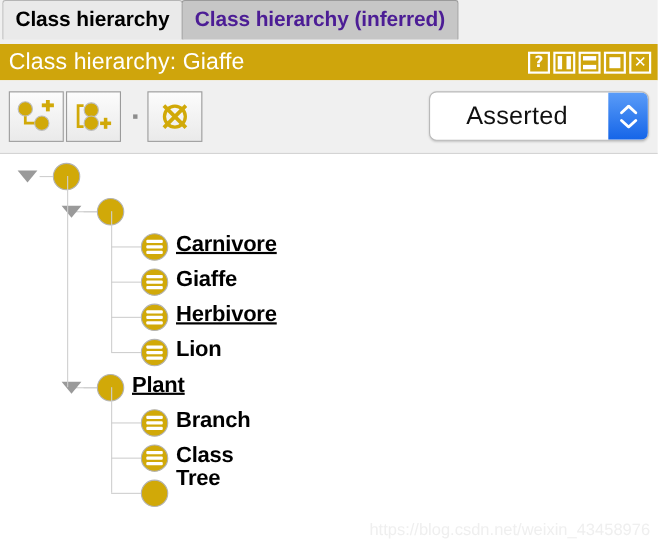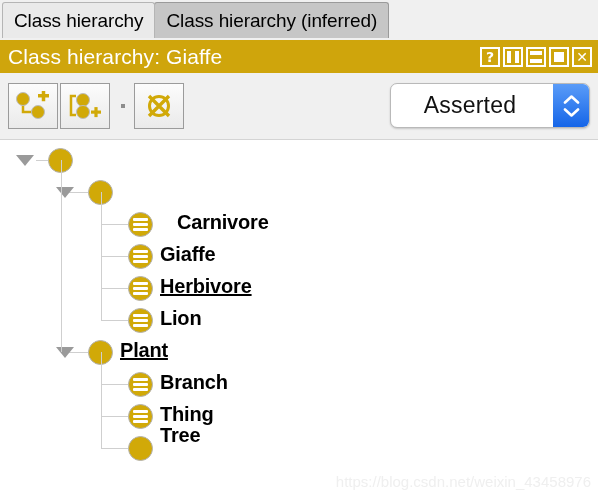--- a/index.html
+++ b/index.html
@@ -13,24 +13,25 @@
     font-family: "Liberation Sans", sans-serif;
     overflow: hidden;
     position: relative;
   }
 
   
   #tab-strip {
     height: 40px;
     background: #f0f0f0;
     display: flex;
-    align-items: center;
+    align-items: flex-start;
     padding: 0;
     box-sizing: border-box;
     position: relative;
+    font-weight: bold;
   }
   .tab {
     height: 36px;
     box-sizing: border-box;
     display: flex;
     align-items: center;
     padding: 0 11px;
     font-size: 19px;
     color: #1d1d1d;
     border: 1px solid #a8a8a8;
@@ -41,21 +42,21 @@
   }
   .tab.active {
     background: #eaeaea;
     color: #000000;
     border-color: #b5b5b5;
     margin-left: 2px;
     z-index: 3;
   }
   .tab.inactive {
     background: #c6c6c6;
-    color: #000000;
+    color: #4c1d95;
     border-color: #9a9a9a;
     margin-left: -1px;
     z-index: 2;
   }
 
   
   #panel-header {
     height: 33px;
     background: #cfa50c;
     display: flex;
@@ -327,21 +328,21 @@
     <div class="tline-h" style="left: 36px; width: 12px; top: 20px;"></div>
     <div class="node-icon" style="left: 48px; top: 7.5px;"></div>
     <div class="tline-h" style="left: 60.5px; width: 27.5px; top: 52px;"></div>
     <div class="twisty" style="left: 56px; top: 47px;"></div>
     <div class="tline-h" style="left: 76px; width: 12px; top: 52px;"></div>
     <div class="node-icon" style="left: 88px; top: 39.5px;"></div>
     <div class="tline-h" style="left: 100.5px; width: 27.5px; top: 84px;"></div>
     <div class="node-icon lined" style="left: 128px; top: 71.5px;">
       <i></i>
     </div>
-    <div class="node-label bold" style="left: 177px; top: 71px;">Carnivore</div>
+    <div class="node-label bold" style="left: 160px; top: 71px; text-decoration: underline;">Carnivore</div>
     <div class="tline-h" style="left: 100.5px; width: 27.5px; top: 116px;"></div>
     <div class="node-icon lined" style="left: 128px; top: 103.5px;">
       <i></i>
     </div>
     <div class="node-label bold" style="left: 160px; top: 103px;">Giaffe</div>
     <div class="tline-h" style="left: 100.5px; width: 27.5px; top: 148px;"></div>
     <div class="node-icon lined" style="left: 128px; top: 135.5px;">
       <i></i>
     </div>
     <div class="node-label bold" style="left: 160px; top: 135px; text-decoration: underline;">Herbivore</div>
@@ -357,21 +358,21 @@
     <div class="node-label bold" style="left: 120px; top: 199px; text-decoration: underline;">Plant</div>
     <div class="tline-h" style="left: 100.5px; width: 27.5px; top: 244px;"></div>
     <div class="node-icon lined" style="left: 128px; top: 231.5px;">
       <i></i>
     </div>
     <div class="node-label bold" style="left: 160px; top: 231px;">Branch</div>
     <div class="tline-h" style="left: 100.5px; width: 27.5px; top: 276px;"></div>
     <div class="node-icon lined" style="left: 128px; top: 263.5px;">
       <i></i>
     </div>
-    <div class="node-label bold" style="left: 160px; top: 263px;">Thing</div>
+    <div class="node-label bold" style="left: 160px; top: 263px;">Class</div>
     <div class="tline-h" style="left: 100.5px; width: 27.5px; top: 308px;"></div>
     <div class="node-icon" style="left: 128px; top: 295.5px;"></div>
     <div class="node-label bold" style="left: 160px; top: 284px;">Tree</div>
     <div class="tline-v" style="left: 60.5px; top: 20px; height: 192px;"></div>
     <div class="tline-v" style="left: 100.5px; top: 52px; height: 128px;"></div>
     <div class="tline-v" style="left: 100.5px; top: 212px; height: 96px;"></div>
   </div>
 
 <div id="watermark">https://blog.csdn.net/weixin_43458976</div>
 

